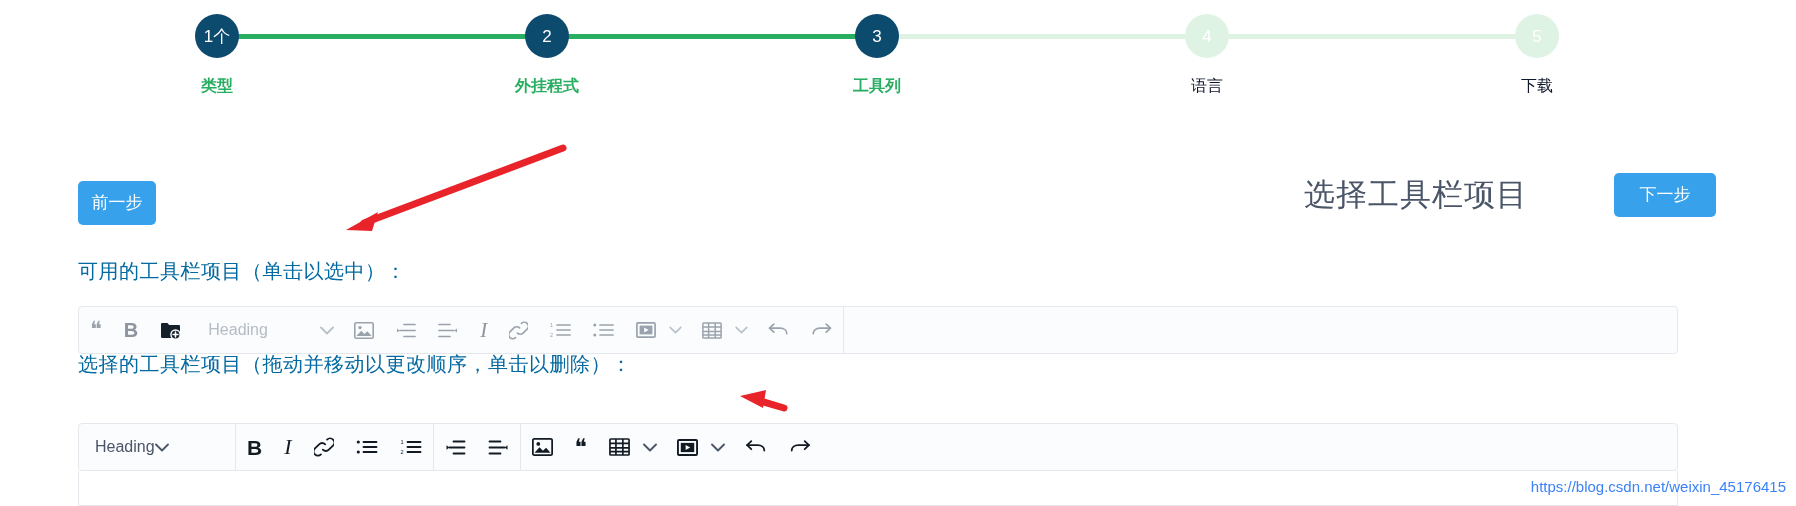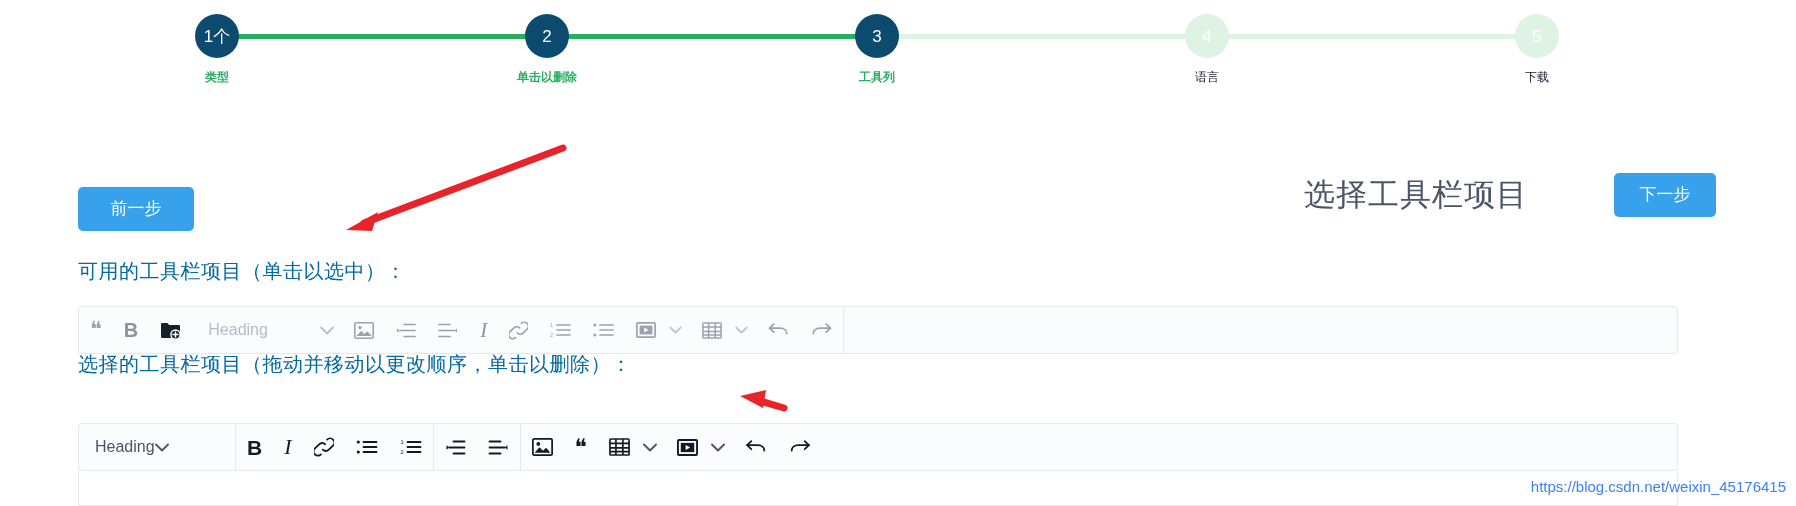--- a/index.html
+++ b/index.html
@@ -35,22 +35,22 @@
     font-size: 17px;
     color: #ffffff;
     font-weight: 400;
     letter-spacing: 0px;
     line-height: 1;
   }
   .step.done .step-bubble,
   .step.current .step-bubble { background: #0c4a6e; }
   .step.todo .step-bubble { background: #dff3e5; color:#ffffff; }
   .step-label {
-    margin-top: 13px;
-    font-size: 12px;
+    margin-top: 19px;
+    font-size: 16px;
     line-height: 1.1;
   }
   .step.done .step-label,
   .step.current .step-label { color:#27ae60; font-weight:700; }
   .step.todo .step-label { color:#0f172a; font-weight:400; }
 
   .connector {
     position: absolute;
     top: 34px;
     height: 5px;
@@ -67,21 +67,21 @@
     background: #37a2eb;
     color: #ffffff;
     font-size: 17px;
     font-family: inherit;
     padding: 0;
     cursor: pointer;
     height: 44px;
     line-height: 44px;
     text-align: center;
   }
-  #prev-button { left: 78px; top: 187px; width: 116px; }
+  #prev-button { left: 78px; top: 181px; width: 78px; }
   #next-button { left: 1614px; top: 173px; width: 102px; }
 
   #page-title {
     position: absolute;
     left: 0; top: 173px;
     width: 1528px;
     text-align: right;
     font-size: 31px;
     color: #4a5568;
     line-height: 44px;
@@ -205,21 +205,21 @@
   <div class="connector inactive" style="left:877px;  width:330px;"></div>
   <div class="connector inactive" style="left:1207px; width:330px;"></div>
 
   <div class="step done" style="left:217px;">
     <div class="step-bubble">1个</div>
     <div class="step-label">类型</div>
   </div>
 
   <div class="step done" style="left:547px;">
     <div class="step-bubble">2</div>
-    <div class="step-label">单击以删除</div>
+    <div class="step-label">外挂程式</div>
   </div>
 
   <div class="step current" style="left:877px;">
     <div class="step-bubble">3</div>
     <div class="step-label">工具列</div>
   </div>
 
   <div class="step todo" style="left:1207px;">
     <div class="step-bubble">4</div>
     <div class="step-label">语言</div>

